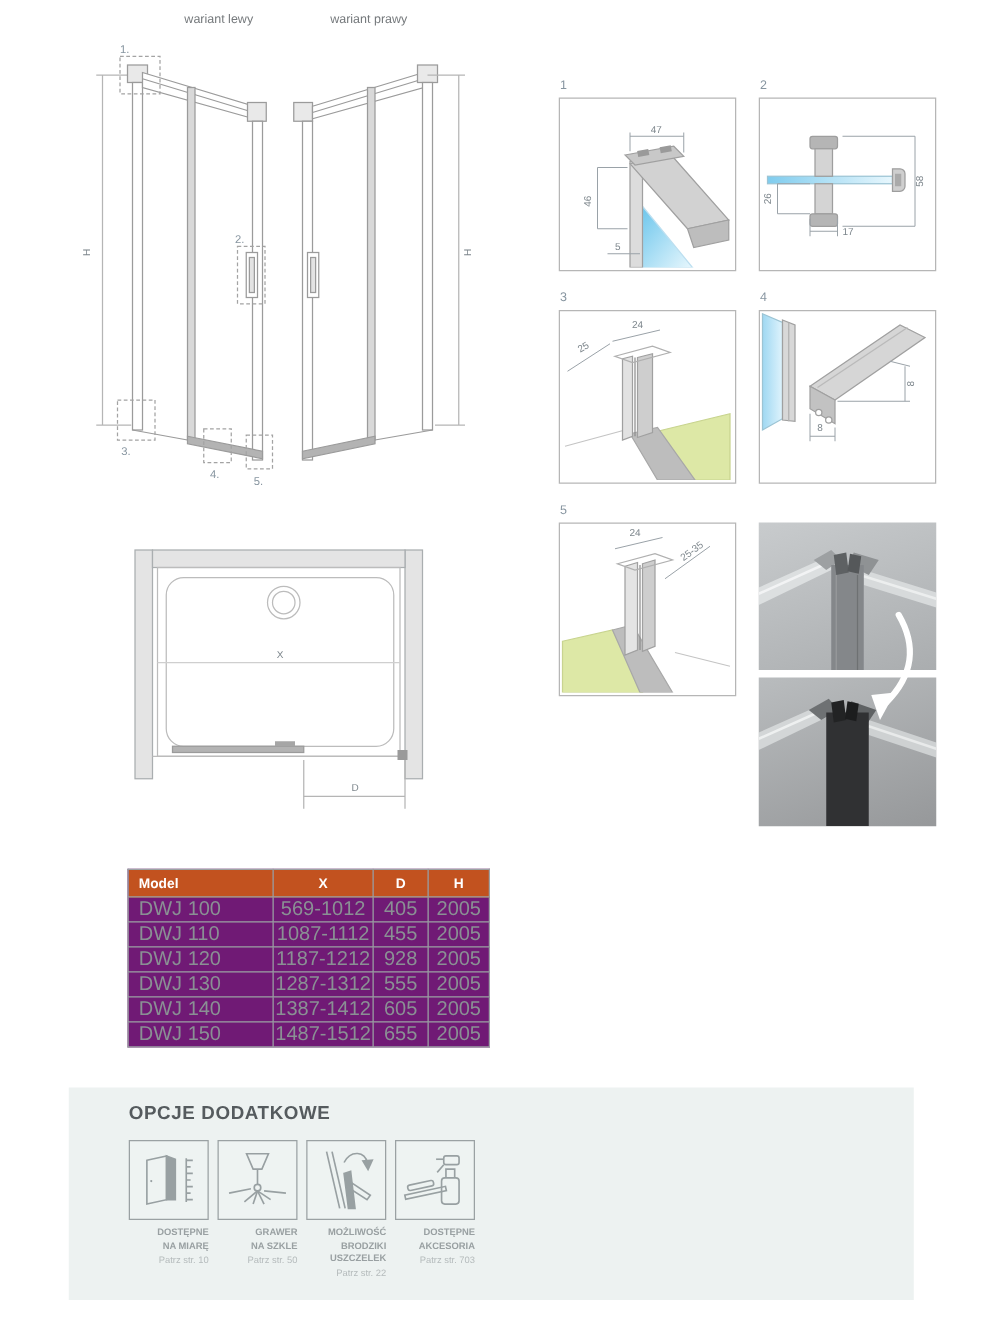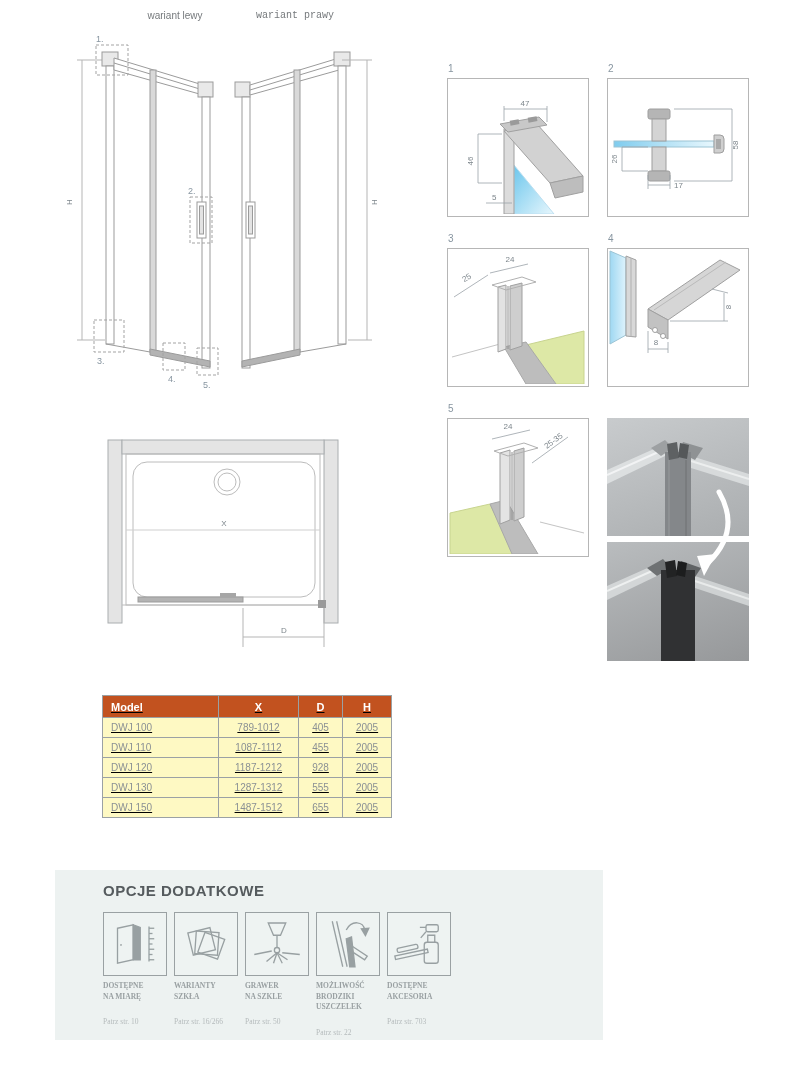--- a/index.html
+++ b/index.html
@@ -22,54 +22,54 @@
   .detail-num{
     position:absolute;top:-16px;left:0;font-size:10px;color:#8795a0;
   }
   
   .photos{position:absolute;left:607px;top:418px;width:142px;height:243px;}
   .photo{position:absolute;left:0;width:142px;overflow:hidden;}
   .photo.top{top:0;height:118px;background:linear-gradient(160deg,#c8cbcd 0%,#aaadaf 100%);}
   .photo.bottom{top:124px;height:119px;background:linear-gradient(160deg,#b9bcbe 0%,#96989a 100%);}
   
   .spec-table{
-    position:absolute;left:102px;top:695px;border-collapse:collapse;background:#fef9c3;text-decoration:underline;
+    position:absolute;left:102px;top:695px;border-collapse:collapse;background:#701a75;
   }
   .spec-table th,.spec-table td{
     border:1px solid #9ba1a4;padding:0;height:19px;
     text-align:center;vertical-align:middle;
   }
   .spec-table th{
     background:#c2521f;color:#ffffff;font-size:11px;font-weight:bold;height:21px;
   }
-  .spec-table td{color:#8a9094;font-size:10px;}
+  .spec-table td{color:#8a9094;font-size:16px;}
   .spec-table th:first-child,.spec-table td:first-child{text-align:left;padding-left:8px;}
   
   .options-panel{
-    position:absolute;left:55px;top:870px;width:548px;height:170px;background:#edf2f1;
+    position:absolute;left:55px;top:870px;width:676px;height:170px;background:#edf2f1;
   }
   .options-title{
     position:absolute;left:48px;top:12px;font-size:15px;font-weight:bold;
     color:#555b5e;letter-spacing:0.5px;
   }
   .opt-row{position:absolute;left:48px;top:42px;display:flex;}
-  .opt-item{width:64px;margin-right:7px;text-align:left;font-family:Liberation Serif, serif;}
+  .opt-item{width:64px;margin-right:7px;text-align:right;}
   .opt-box{
     width:62px;height:62px;border:1px solid #9aa1a3;background:#eef3f2;
     display:flex;align-items:center;justify-content:center;
   }
   .opt-label{margin-top:5px;font-size:7.5px;font-weight:bold;color:#99a0a2;line-height:1.4;}
   .opt-label span{display:block;}
-  .opt-page{font-size:7.5px;color:#b5bbbc;line-height:1.4;margin-top:15px;}
+  .opt-page{font-size:7.5px;color:#b5bbbc;line-height:1.4;margin-top:1px;}
 </style>
 </head>
 <body>
 
 <div class="variant-label" style="left:115px;">wariant lewy</div>
-<div class="variant-label" style="left:235px;font-family:Liberation Mono, monospace;">wariant prawy</div>
+<div class="variant-label" style="left:235px;">wariant prawy</div>
 
 <svg class="abs" style="left:55px;top:30px;" width="390" height="375" viewBox="0 0 390 375">
 
   <g stroke="#9b9b9b" fill="none" stroke-width="1">
 
     <line x1="22" y1="30" x2="60" y2="30" stroke="#b5b5b5"></line>
     <line x1="22" y1="310" x2="50" y2="310" stroke="#b5b5b5"></line>
     <line x1="27" y1="30" x2="27" y2="310" stroke="#b5b5b5"></line>
 
     <rect x="47" y="22" width="16" height="14" fill="#e9e9e9"></rect>
@@ -324,40 +324,46 @@
     <tr>
       <th>Model</th>
       <th>X</th>
       <th>D</th>
       <th>H</th>
     </tr>
   </thead>
   <tbody>
     <tr>
       <td>DWJ 100</td>
-        <td>789-1012</td>
+        <td>569-1012</td>
         <td>405</td>
         <td>2005</td>
     </tr>
     <tr>
       <td>DWJ 110</td>
         <td>1087-1112</td>
         <td>455</td>
         <td>2005</td>
     </tr>
     <tr>
       <td>DWJ 120</td>
         <td>1187-1212</td>
         <td>928</td>
         <td>2005</td>
     </tr>
     <tr>
       <td>DWJ 130</td>
         <td>1287-1312</td>
         <td>555</td>
+        <td>2005</td>
+    </tr>
+    <tr>
+      <td>DWJ 140</td>
+        <td>1387-1412</td>
+        <td>605</td>
         <td>2005</td>
     </tr>
     <tr>
       <td>DWJ 150</td>
         <td>1487-1512</td>
         <td>655</td>
         <td>2005</td>
     </tr>
   </tbody>
 </table>
@@ -383,35 +389,20 @@
         </svg>
       </div>
       <div class="opt-label">
         <span>DOSTĘPNE</span>
           <span>NA MIARĘ</span>
           <span></span>
       </div>
       <div class="opt-page">Patrz str. 10</div>
     </div>
 
-    <div class="opt-item">
-      <div class="opt-box">
-        <svg width="56" height="56" viewBox="0 0 64 64" stroke="#98a0a2" fill="none" stroke-width="1.5">
-          <rect x="14" y="16" width="26" height="26" transform="rotate(-14 27 29)"></rect>
-          <rect x="20" y="18" width="26" height="26" transform="rotate(4 33 31)"></rect>
-          <rect x="26" y="22" width="24" height="24" transform="rotate(20 38 34)"></rect>
-        </svg>
-      </div>
-      <div class="opt-label">
-        <span>WARIANTY</span>
-          <span>SZKŁA</span>
-          <span></span>
-      </div>
-      <div class="opt-page">Patrz str. 16/266</div>
-    </div>
 
     <div class="opt-item">
       <div class="opt-box">
         <svg width="56" height="56" viewBox="0 0 64 64" stroke="#98a0a2" fill="none" stroke-width="1.5">
           <path d="M22,8 L42,8 L36,22 L28,22 Z"></path>
           <line x1="32" y1="22" x2="32" y2="36"></line>
           <circle cx="32" cy="39" r="3"></circle>
           <polyline points="6,44 26,40"></polyline>
             <polyline points="38,42 58,44"></polyline>
           <line x1="32" y1="42" x2="20" y2="52"></line>

